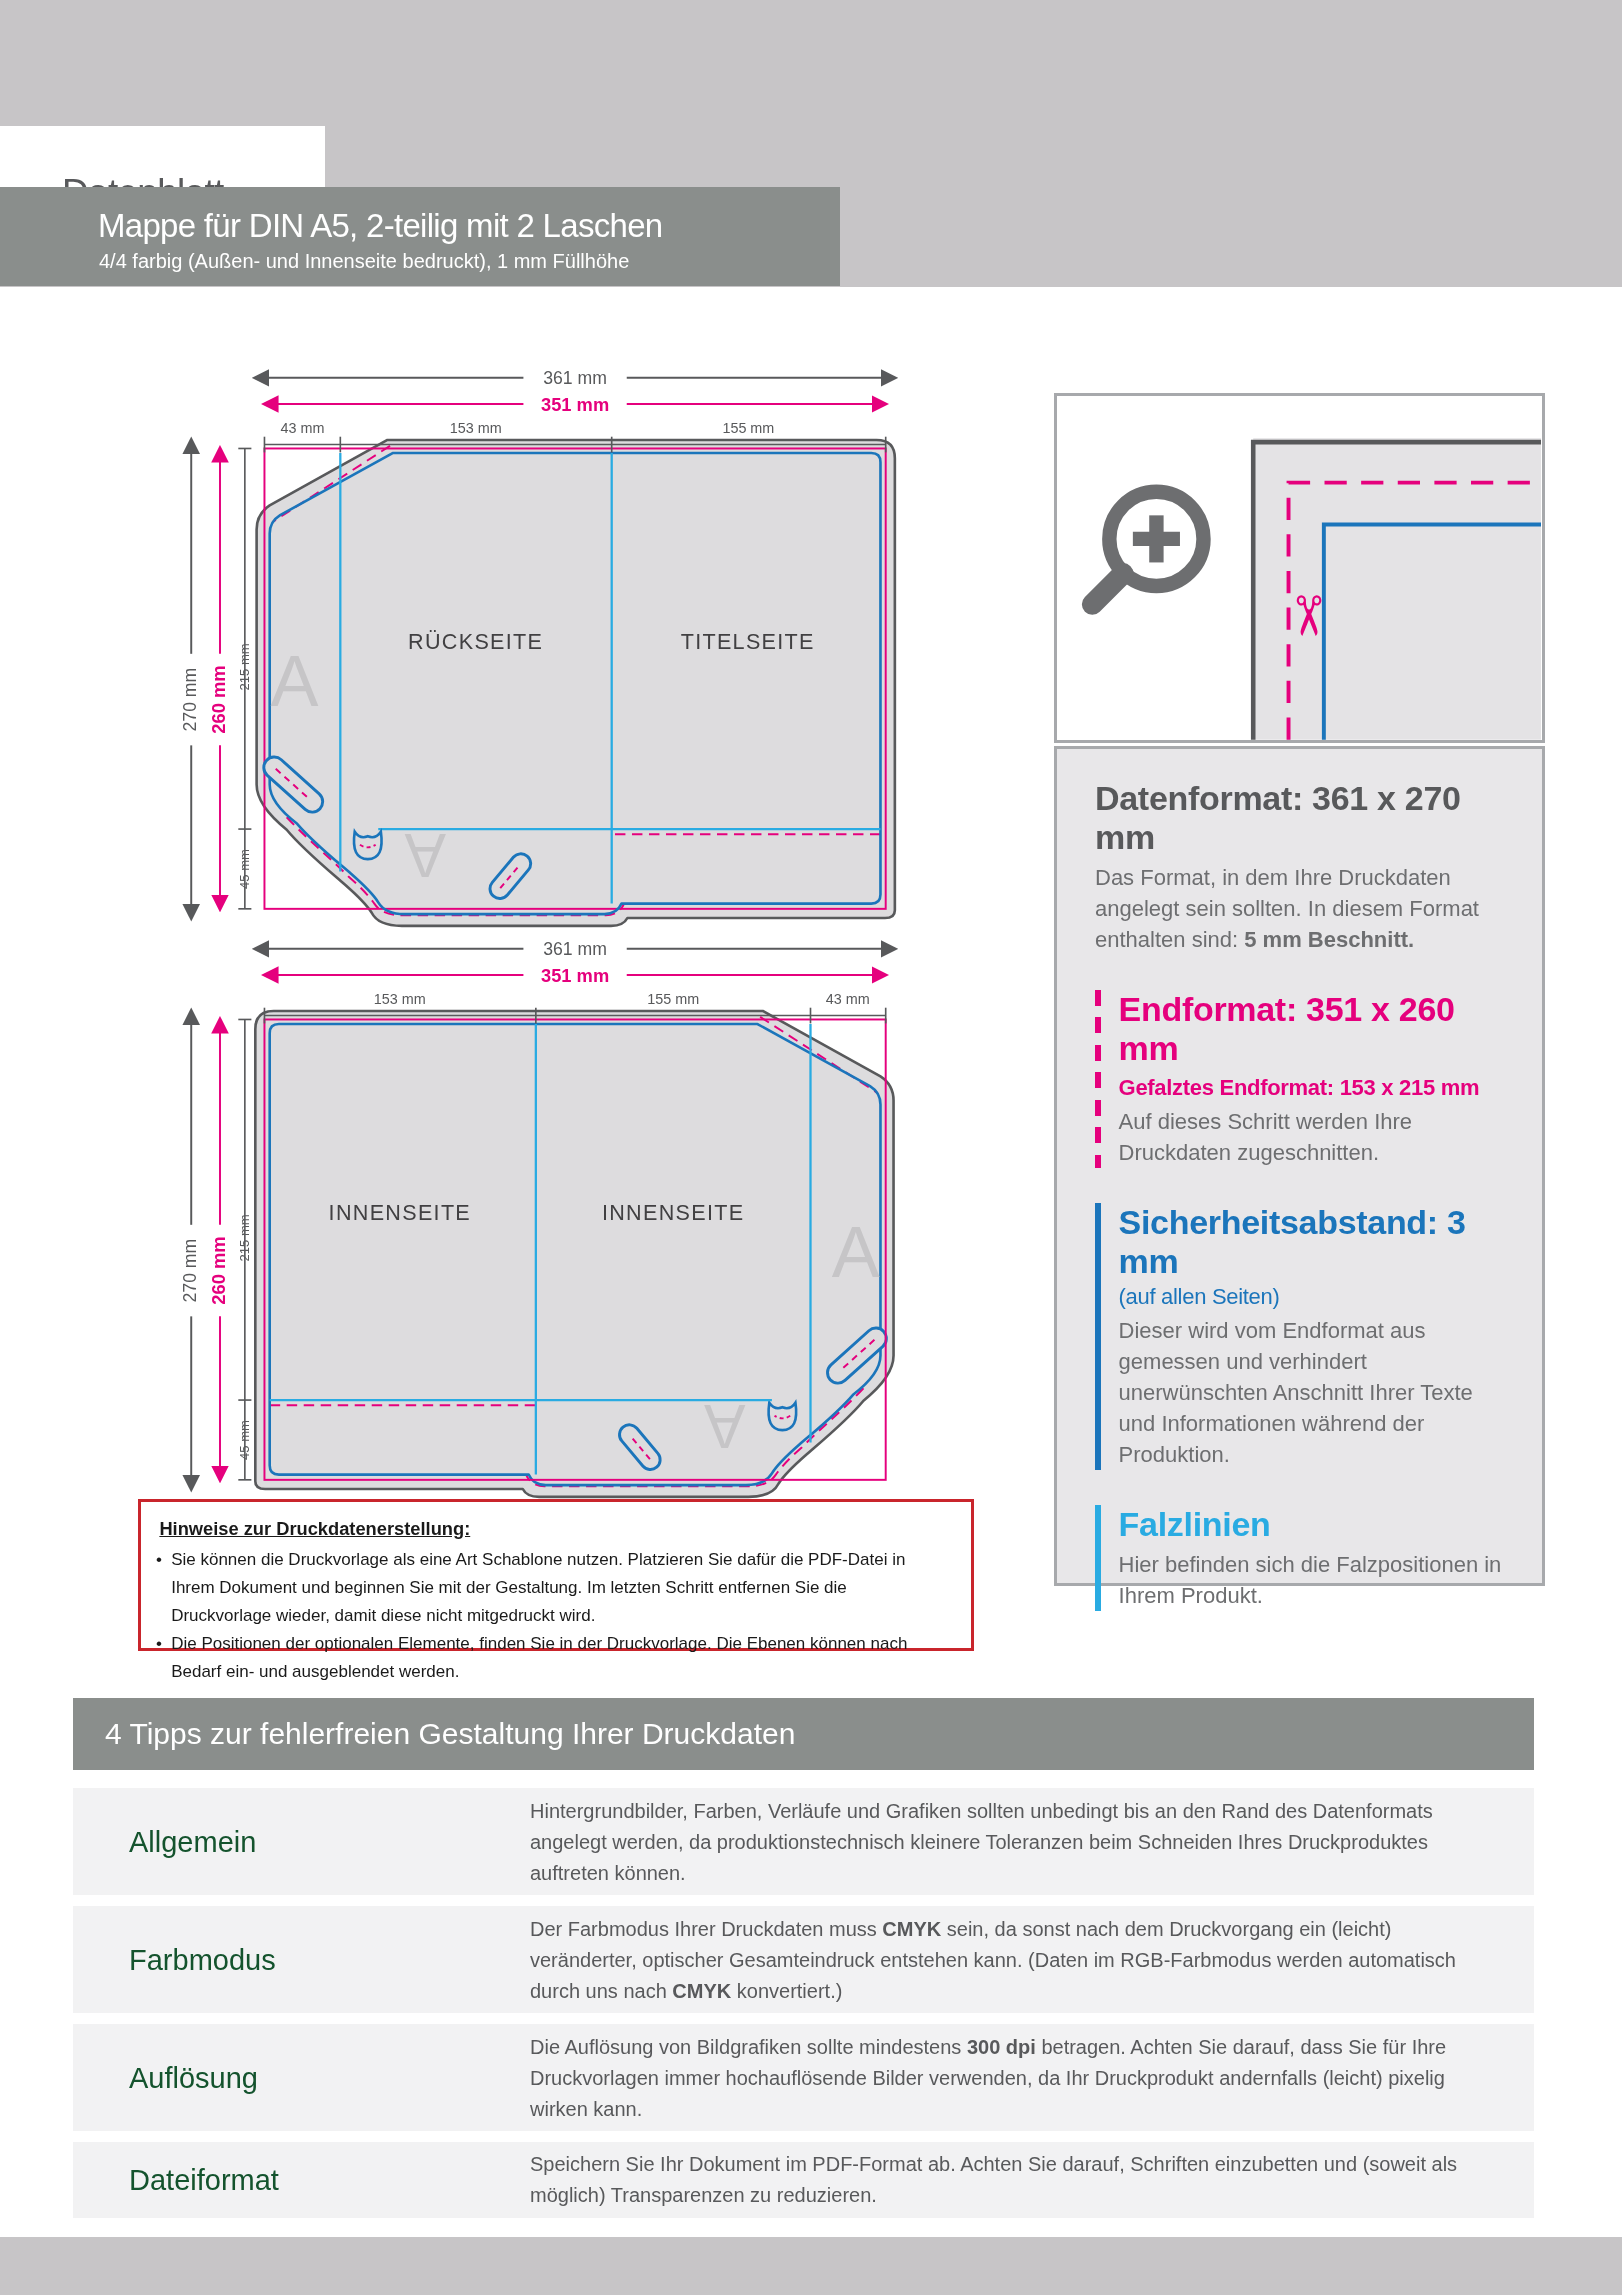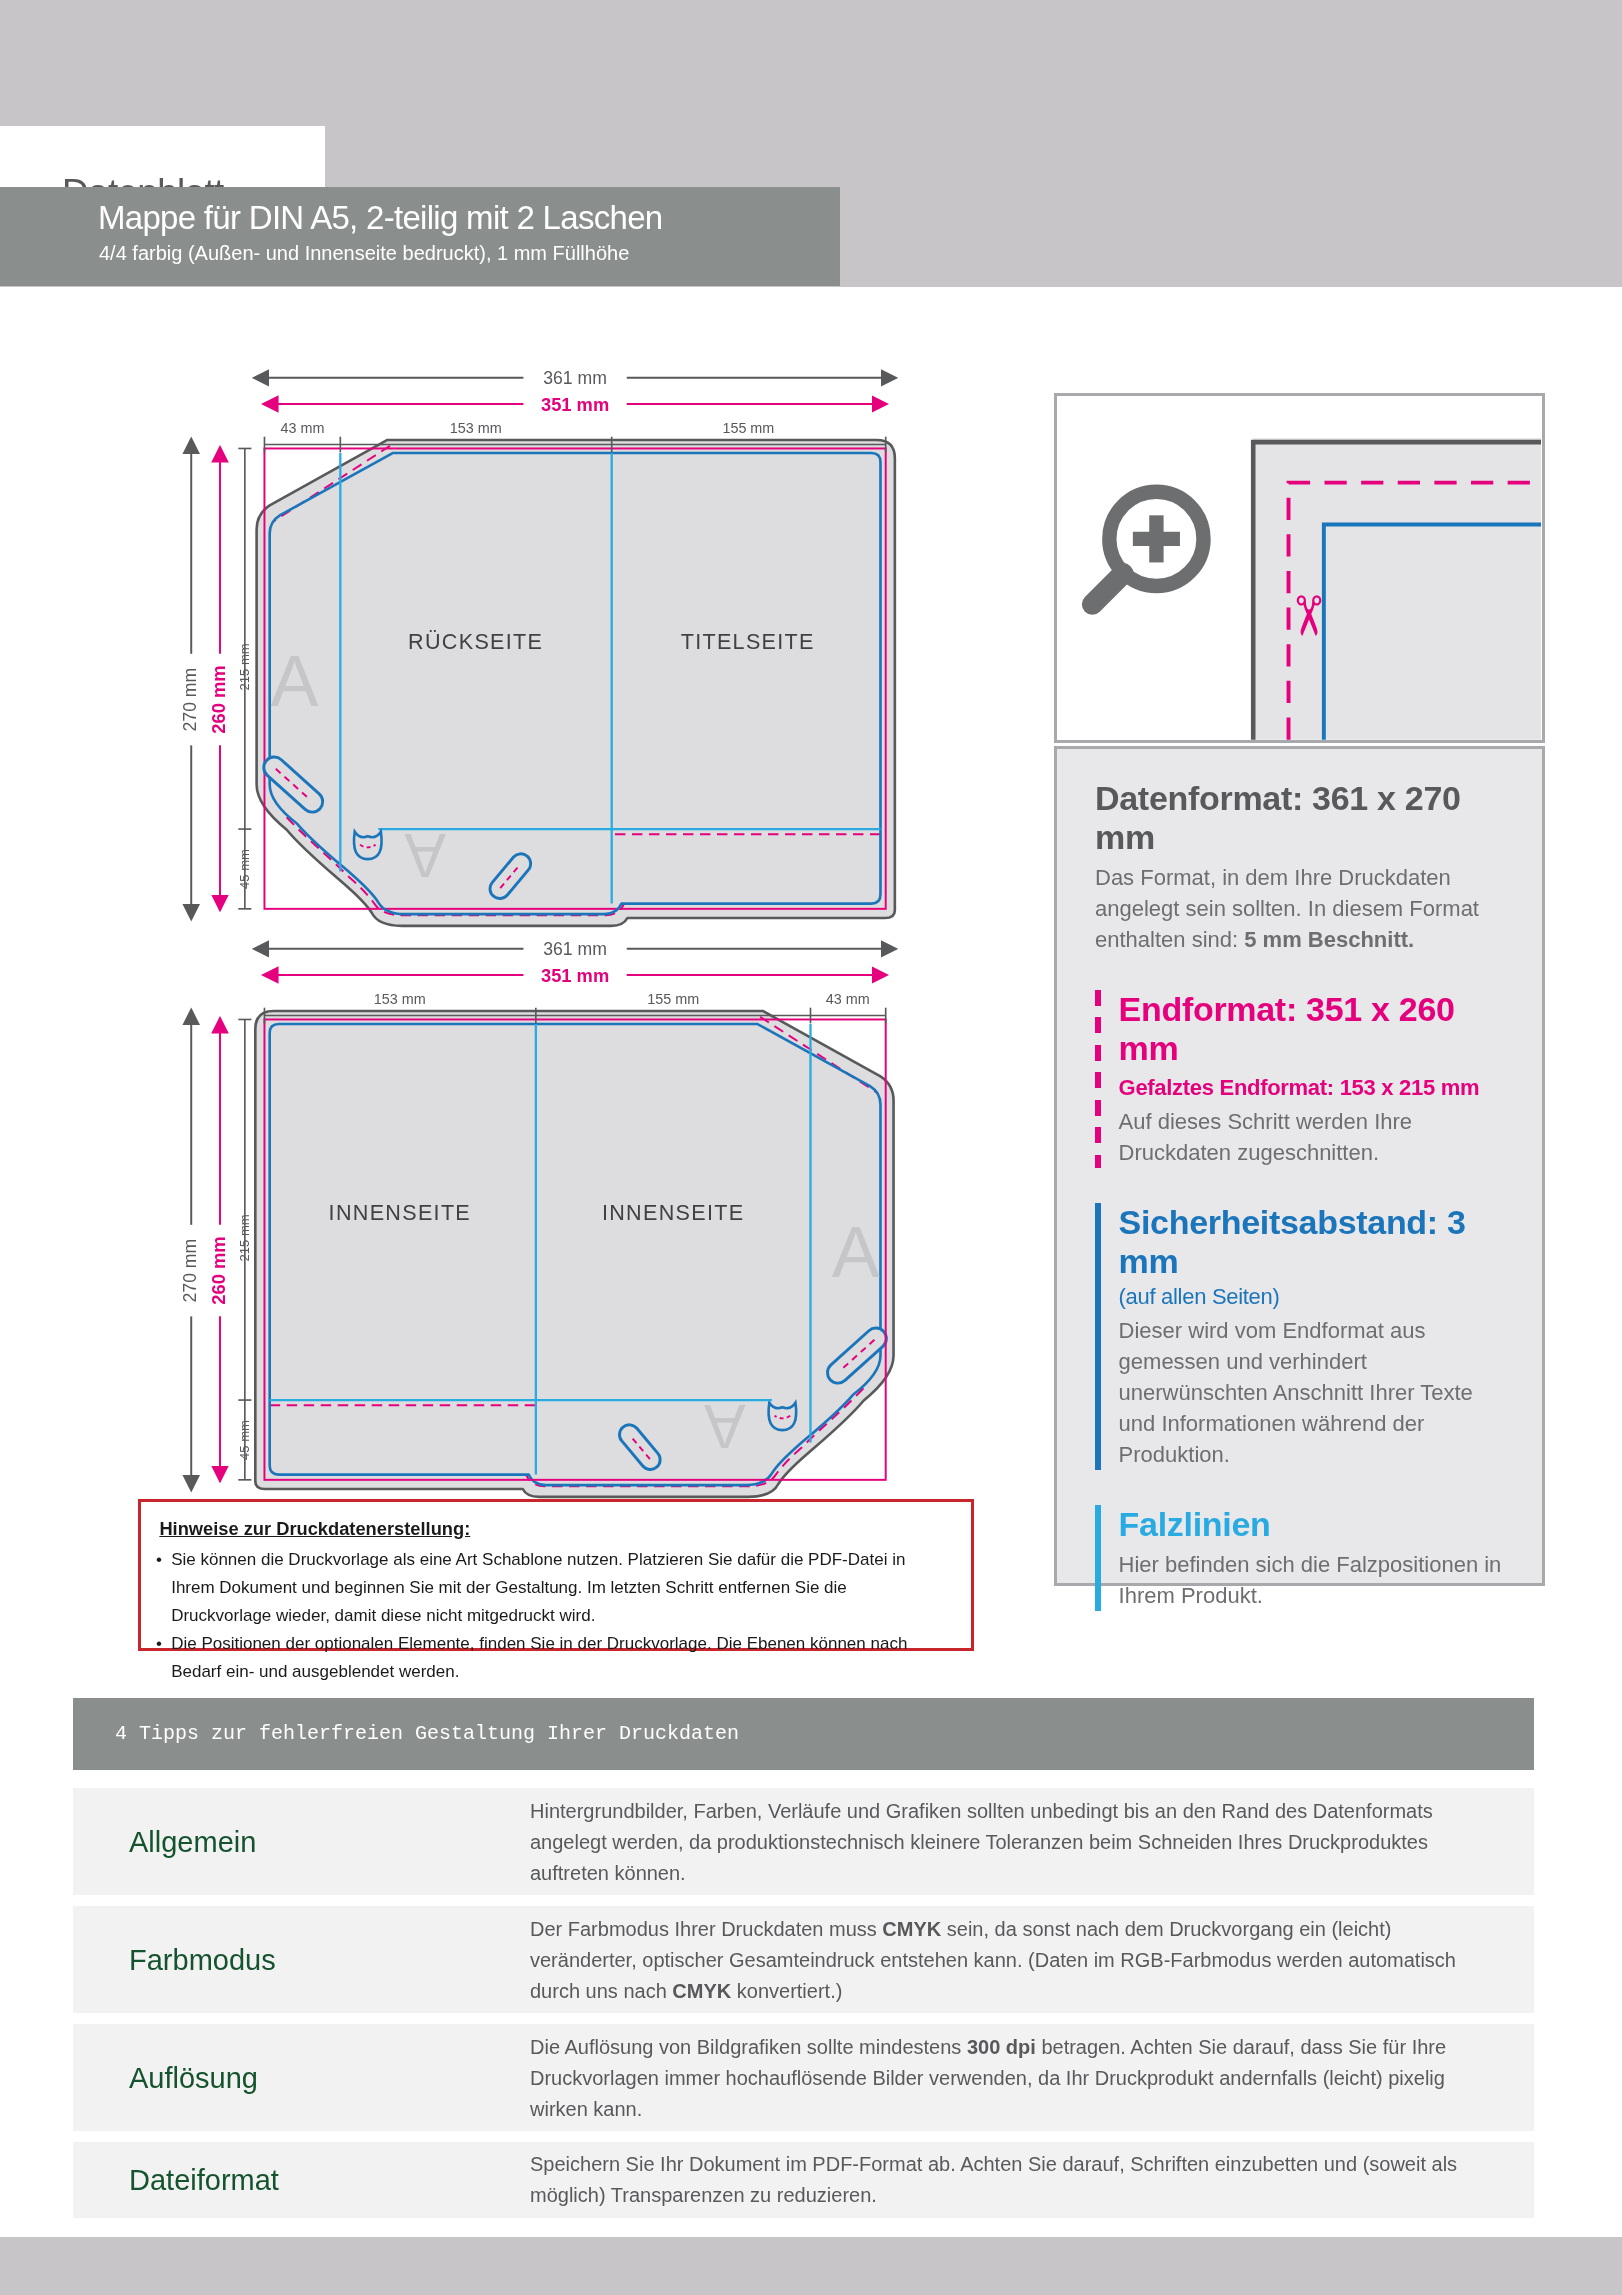--- a/index.html
+++ b/index.html
@@ -14,21 +14,21 @@
   .b{font-weight:bold;}
 
   
   .top-band{left:0;top:0;width:1623px;height:287px;background:#c7c5c7;}
   .datenblatt-box{left:0;top:126px;width:325px;height:61px;background:#ffffff;}
   .datenblatt-box span{
     display:block;padding-left:62px;line-height:61px;
     font-size:37px;color:#58595b;letter-spacing:-0.7px;margin-top:36px;
   }
   .title-banner{left:0;top:187px;width:840px;height:99px;background:#8a8e8c;color:#fff;}
-  .title-banner .t1{display:block;padding:12px 0 0 98px;font-size:33px;letter-spacing:-0.7px;}
+  .title-banner .t1{display:block;padding:20px 0 0 98px;font-size:33px;letter-spacing:-0.7px;}
   .title-banner .t2{display:block;padding:5.2px 0 0 99px;font-size:20px;}
 
   
   svg text{font-family:"Liberation Sans", sans-serif;}
   .dimtxt{fill:#58595b;font-size:27px;}
   .dimtxt-s{fill:#58595b;font-size:22px;}
   .dimtxt-xs{fill:#58595b;font-size:20px;}
   .dimtxt-m{fill:#e5007d;font-size:28px;font-weight:bold;}
   .paneltxt{fill:#414042;font-size:33px;letter-spacing:2px;}
   .wmark{fill:#c6c5c7;}
@@ -62,21 +62,21 @@
     left:138px;top:1499px;width:836px;height:152px;box-sizing:border-box;
     border:3.3px solid #c9252c;background:#fff;color:#1a1a1a;
     padding:15.7px 19.6px 0 9.2px;
   }
   .hinweise .hw-title{font-size:18.3px;font-weight:bold;margin:0 0 6.5px 9.2px;text-decoration:underline;}
   .hw-item{display:flex;font-size:17px;line-height:28px;}
   .hw-item .dot{flex:0 0 9.2px;margin-left:5.9px;margin-right:5.9px;}
 
   
   .tips-header{left:73px;top:1698px;width:1461px;height:72px;background:#8a8e8c;}
-  .tips-header span{display:block;padding-left:42px;line-height:72px;font-size:20px;color:#fff;font-family:Liberation Mono, monospace;}
+  .tips-header span{display:block;padding-left:32px;line-height:72px;font-size:30px;color:#fff;}
   .tip-row{background:#f2f2f3;width:1461px;left:73px;}
   .tip-title{position:absolute;left:56px;top:50%;transform:translateY(-50%);font-size:29px;color:#14532d;}
   .tip-body{position:absolute;left:457px;right:46px;top:50%;transform:translateY(-50%);font-size:20px;line-height:31px;color:#58595b;}
 
   .footer-band{left:0;top:2237px;width:1623px;height:59px;background:#c7c5c7;}
 </style>
 </head>
 <body>
 
 <div class="abs top-band"></div>

